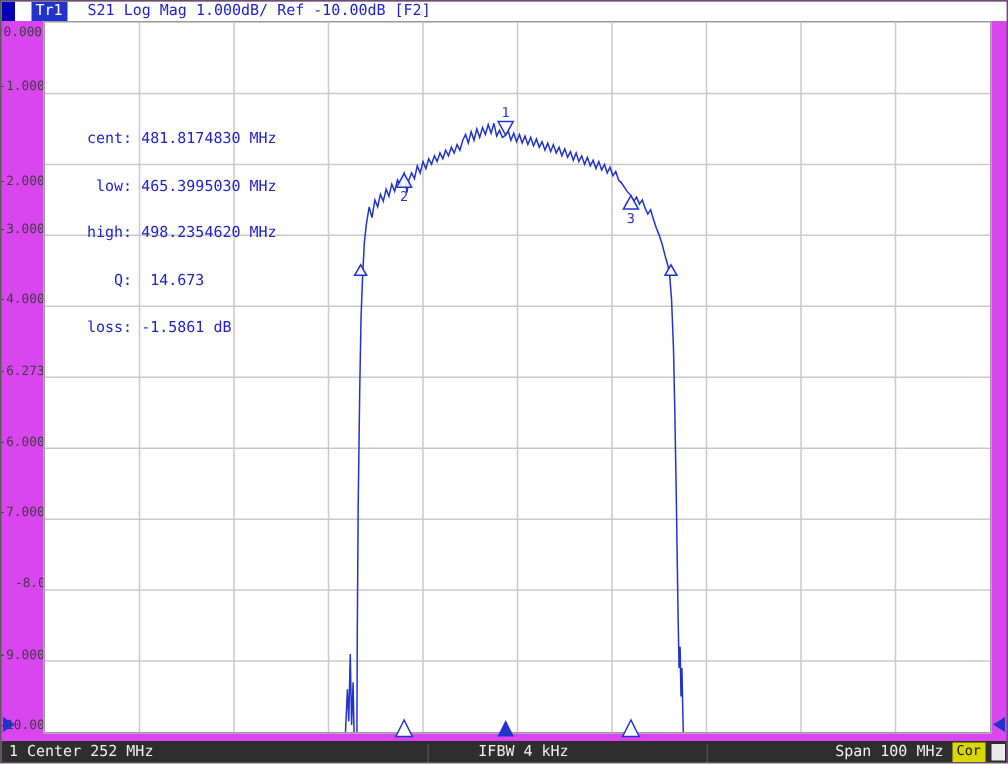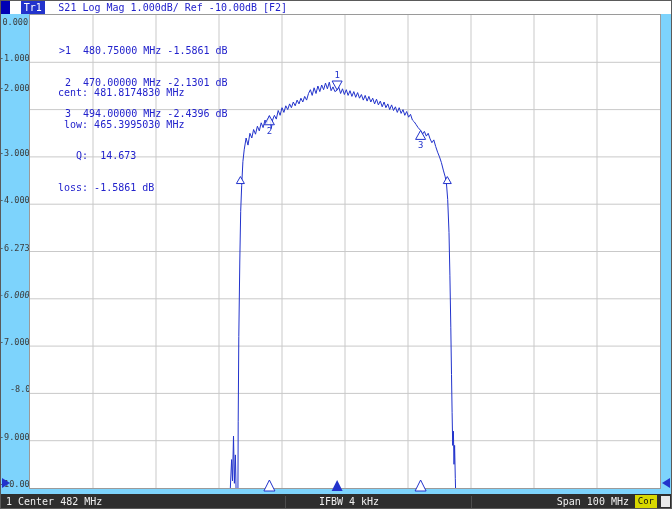--- a/index.html
+++ b/index.html
@@ -1,17 +1,17 @@
 <!DOCTYPE html>
 <html><head>
 <meta charset="utf-8">
 <style>
   html,body{margin:0;padding:0;background:#dcdcdc;}
   .screen{
-    position:relative;width:672px;height:509px;background:#7dd3fc;
+    position:relative;width:672px;height:509px;background:#d946ef;
     font-family:"DejaVu Sans Mono", monospace;overflow:hidden;
     border:1px solid #5a5a5a;box-sizing:border-box;
   }
   
   .header{position:absolute;left:0;top:0;width:672px;height:13px;background:#ffffff;white-space:nowrap;}
   .corner{display:inline-block;vertical-align:top;width:9px;height:13px;background:#0000b4;}
   .badge{display:inline-block;vertical-align:top;height:13px;line-height:13px;background:#2233cc;color:#ffffff;
          font-size:10px;padding:0 3px;margin-left:1px;}
   .title{display:inline-block;vertical-align:top;height:13px;line-height:13px;color:#2222cc;font-size:10px;margin-left:4px;white-space:pre;}
   
@@ -45,25 +45,25 @@
 
   <div class="header">
     <span class="corner"></span>
     <span class="badge">Tr1</span>
     <span class="title">S21 Log Mag 1.000dB/ Ref -10.00dB [F2]</span>
   </div>
 
   <div id="ylabels">
       <div class="ytick" style="top: 16px;">0.000</div>
       <div class="ytick" style="top: 52.3px;">-1.000</div>
-      <div class="ytick" style="top: 82px; text-align: center;">-2.000</div>
+      <div class="ytick" style="top: 115px; text-align: center;">-2.000</div>
       <div class="ytick" style="top: 146.9px;">-3.000</div>
       <div class="ytick" style="top: 194.2px;">-4.000</div>
       <div class="ytick" style="top: 241.5px;">-6.273</div>
-      <div class="ytick" style="top: 288.8px; font-style: italic;">-6.000</div>
+      <div class="ytick" style="top: 288.8px;">-6.000</div>
       <div class="ytick" style="top: 336.1px;">-7.000</div>
       <div class="ytick" style="top: 383.4px; padding-left: 11px;">-8.000</div>
       <div class="ytick" style="top: 430.7px;">-9.000</div>
       <div class="ytick" style="top: 478px;">-10.00</div>
     </div>
 
   <div class="plot">
     <svg id="grid-svg" width="630" height="473" viewBox="0 0 630 473">
         <g>
           <line x1="63" y1="0" x2="63" y2="473" stroke="#c9c9c9" stroke-width="1"></line>
@@ -88,44 +88,40 @@
         <polyline points="199.7,487.2 201.6,444.6 202.5,465.9 203.5,421.0 204.4,468.3 205.4,439.9 206.3,487.2 207.9,487.2 208.2,406.8 208.8,321.6 209.8,246.0 210.7,196.3 211.7,170.3 212.9,146.6 214.2,134.8 216.1,123.0 218.0,130.1 219.9,118.3 221.8,123.0 223.6,114.5 225.5,119.2 227.4,111.2 229.3,115.9 231.2,107.8 233.1,112.6 235.0,105.0 236.9,108.8 238.5,103.1 239.4,100.7 241.3,113.5 242.6,105.0 244.4,100.3 246.3,104.1 248.2,95.5 250.1,100.3 252.0,92.7 253.9,97.4 255.8,90.8 257.7,94.6 259.6,88.9 261.4,92.7 263.3,87.0 265.2,90.8 267.1,85.1 269.0,88.9 270.9,83.2 272.8,87.0 274.7,81.4 276.6,85.1 278.5,78.5 280.4,74.7 282.2,80.4 284.1,72.8 286.0,78.5 287.9,71.0 289.8,76.6 291.7,70.0 293.6,74.7 295.5,68.1 297.4,73.8 299.3,67.2 301.1,75.7 303.0,71.9 304.9,76.6 307.1,75.2 308.7,71.9 310.6,78.5 312.5,73.8 314.4,79.5 316.3,74.7 318.1,80.4 320.0,75.7 321.9,81.4 323.8,76.6 325.7,82.3 327.6,77.6 329.5,83.2 331.4,79.5 333.3,85.1 335.2,80.4 337.1,86.1 338.9,81.4 340.8,87.0 342.7,83.2 344.6,88.9 346.5,84.2 348.4,89.9 350.3,86.1 352.2,91.8 354.1,87.0 355.9,92.7 357.8,88.9 359.7,94.6 361.6,89.9 363.5,95.5 365.4,91.8 367.3,97.4 369.2,92.7 371.1,98.4 373.0,94.6 374.8,100.3 376.7,96.5 378.6,102.2 380.5,99.3 382.4,105.0 384.3,106.9 386.2,109.7 388.1,112.6 390.6,115.4 392.5,119.2 394.4,116.4 396.3,121.1 398.2,118.3 400.1,123.9 401.9,127.7 403.8,124.9 405.7,131.5 407.6,137.2 409.5,141.9 411.4,147.6 413.3,155.1 415.2,161.8 416.4,167.9 417.7,184.5 419.0,217.6 419.9,260.2 420.8,312.2 421.5,359.5 422.1,397.3 422.7,430.4 423.4,416.2 424.0,449.3 424.6,430.4 425.3,463.5 425.9,487.2" fill="none" stroke="#2233cc" stroke-width="1"></polyline>
         <polygon points="210.41684999999993,161.54999999999998 206.41684999999993,168.54999999999998 214.41684999999993,168.54999999999998" fill="#ffffff" stroke="#2233cc"></polygon>
         <polygon points="417.28365,161.54999999999998 413.28365,168.54999999999998 421.28365,168.54999999999998" fill="#ffffff" stroke="#2233cc"></polygon>
         <polygon points="307.125,75.02253 302.125,66.02253 312.125,66.02253" fill="#ffffff" fill-opacity="0.85" stroke="#2233cc"></polygon>
         <text x="307.125" y="63.02253" text-anchor="middle" font-size="9" fill="#2233cc">1</text>
         <polygon points="239.4,100.75373 234.4,109.75373 244.4,109.75373" fill="#ffffff" fill-opacity="0.85" stroke="#2233cc"></polygon>
         <text x="239.4" y="118.75373" text-anchor="middle" font-size="9" fill="#2233cc">2</text>
         <polygon points="390.6,115.39308000000001 385.6,124.39308000000001 395.6,124.39308000000001" fill="#ffffff" fill-opacity="0.85" stroke="#2233cc"></polygon>
         <text x="390.6" y="133.39308" text-anchor="middle" font-size="9" fill="#2233cc">3</text>
       </svg>
-    <div class="mk-readout">
-      <div>&gt;1  480.75000 MHz -1.5861 dB</div>
-      <div> 2  470.00000 MHz -2.1301 dB</div>
-      <div> 3  494.00000 MHz -2.4396 dB</div>
-    </div>
     <div class="analysis">
       <div>cent: 481.8174830 MHz</div>
       <div> low: 465.3995030 MHz</div>
+      <div>high: 498.2354620 MHz</div>
       <div>   Q:  14.673</div>
       <div>loss: -1.5861 dB</div>
     </div>
   </div>
 
   <div class="ref-arrow left"></div>
   <div class="ref-arrow right"></div>
 
   <svg id="stim-svg" width="630" height="14" viewBox="0 0 630 14">
       <polygon points="307.125,1 301.625,12 312.625,12" fill="#2233cc"></polygon>
       <polygon points="239.4,1 233.9,12 244.9,12" fill="#ffffff" stroke="#2233cc"></polygon>
       <polygon points="390.6,1 385.1,12 396.1,12" fill="#ffffff" stroke="#2233cc"></polygon>
     </svg>
 
   <div class="statusbar">
     <span class="sb-ch">1</span>
-    <span class="sb-center">Center 482 MHz</span>
+    <span class="sb-center">Center 252 MHz</span>
     <span class="sb-ifbw">IFBW 4 kHz</span>
     <span class="sb-span">Span 100 MHz</span>
     <span class="sb-cor">Cor</span>
     <span class="sb-ind"></span>
   </div>
 
 </div>
 
 </body></html>

